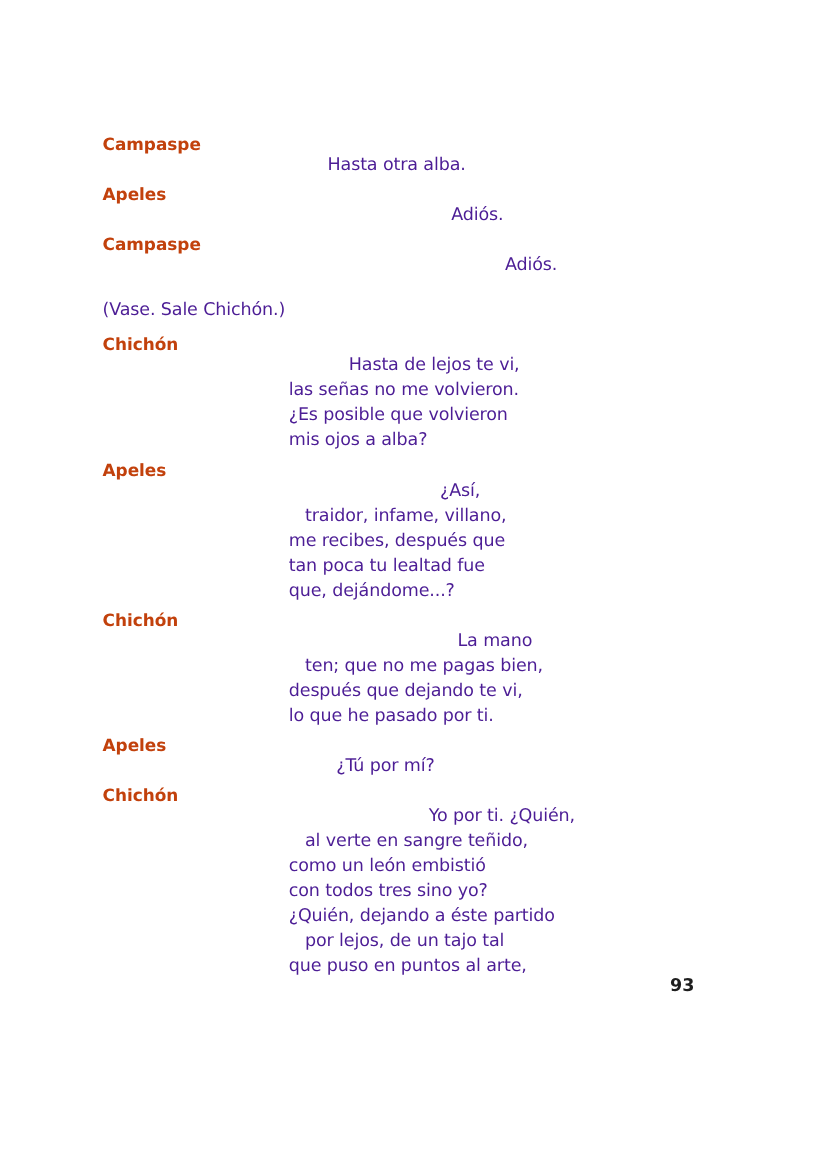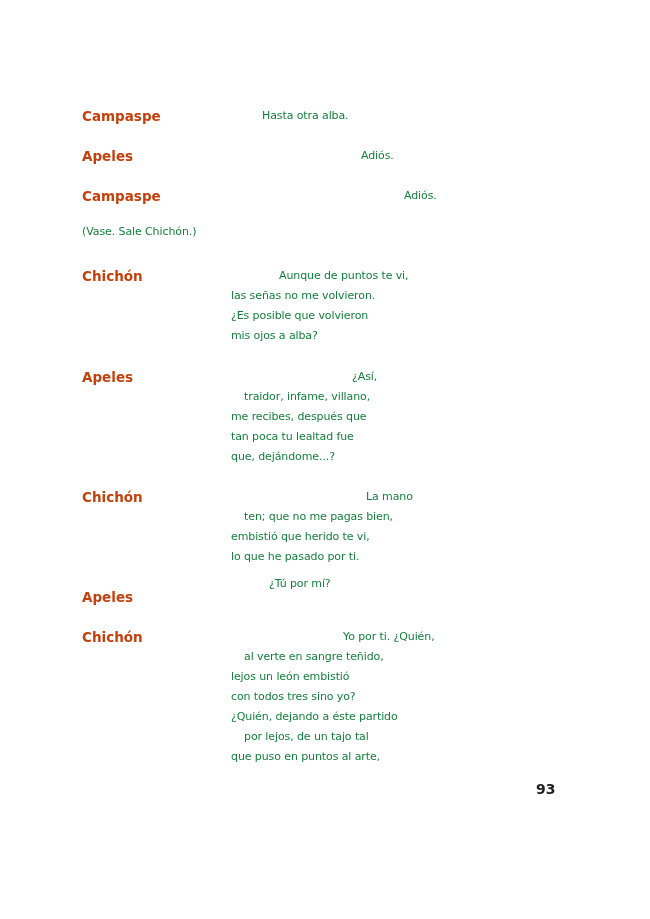--- a/index.html
+++ b/index.html
@@ -1,62 +1,62 @@
 <!DOCTYPE html>
 <html><head>
 <meta charset="utf-8">
 <style>
   html, body { margin: 0; padding: 0; background: #ffffff; }
   body { width: 650px; height: 919px; position: relative; overflow: hidden;
          font-family: "DejaVu Sans", "Liberation Sans", sans-serif; color: #2a2a2a; }
-  .line { position: absolute; font-size: 11px; line-height: 16px; white-space: pre; color: #15803d; letter-spacing: -0.1px; }
+  .line { position: absolute; font-size: 14px; line-height: 16px; white-space: pre; color: #4c1d95; letter-spacing: -0.1px; margin-top: 16px; }
   .speaker { position: absolute; left: 82px; font-size: 13.5px; font-weight: bold; line-height: 16px; color: #c2410c; }
   .pagenum { position: absolute; left: 536px; top: 781px; font-size: 14px; font-weight: bold; color: #1e1e1e; }
 </style>
 </head>
 <body>
 
 <div>
 
   <div class="speaker" style="top:108px">Campaspe</div>
   <div class="line" style="top:108px; left:262px">Hasta otra alba.</div>
 
   <div class="speaker" style="top:148px">Apeles</div>
   <div class="line" style="top:148px; left:361px">Adiós.</div>
 
   <div class="speaker" style="top:188px">Campaspe</div>
   <div class="line" style="top:188px; left:404px">Adiós.</div>
 
   <div class="line" style="top:224px; left:82px">(Vase. Sale Chichón.)</div>
 
   <div class="speaker" style="top:268px">Chichón</div>
-  <div class="line" style="top:268px; left:279px">Aunque de puntos te vi,</div>
+  <div class="line" style="top:268px; left:279px">Hasta de lejos te vi,</div>
   <div class="line" style="top:288px; left:231px">las señas no me volvieron.</div>
   <div class="line" style="top:308px; left:231px">¿Es posible que volvieron</div>
   <div class="line" style="top:328px; left:231px">mis ojos a alba?</div>
 
   <div class="speaker" style="top:369px">Apeles</div>
   <div class="line" style="top:369px; left:352px">¿Así,</div>
   <div class="line" style="top:389px; left:244px">traidor, infame, villano,</div>
   <div class="line" style="top:409px; left:231px">me recibes, después que</div>
   <div class="line" style="top:429px; left:231px">tan poca tu lealtad fue</div>
   <div class="line" style="top:449px; left:231px">que, dejándome...?</div>
 
   <div class="speaker" style="top:489px">Chichón</div>
   <div class="line" style="top:489px; left:366px">La mano</div>
   <div class="line" style="top:509px; left:244px">ten; que no me pagas bien,</div>
-  <div class="line" style="top:529px; left:231px">embistió que herido te vi,</div>
+  <div class="line" style="top:529px; left:231px">después que dejando te vi,</div>
   <div class="line" style="top:549px; left:231px">lo que he pasado por ti.</div>
 
   <div class="speaker" style="top:589px">Apeles</div>
-  <div class="line" style="top:576px; left:269px">¿Tú por mí?</div>
+  <div class="line" style="top:589px; left:269px">¿Tú por mí?</div>
 
   <div class="speaker" style="top:629px">Chichón</div>
   <div class="line" style="top:629px; left:343px">Yo por ti. ¿Quién,</div>
   <div class="line" style="top:649px; left:244px">al verte en sangre teñido,</div>
-  <div class="line" style="top:669px; left:231px">lejos un león embistió</div>
+  <div class="line" style="top:669px; left:231px">como un león embistió</div>
   <div class="line" style="top:689px; left:231px">con todos tres sino yo?</div>
   <div class="line" style="top:709px; left:231px">¿Quién, dejando a éste partido</div>
   <div class="line" style="top:729px; left:244px">por lejos, de un tajo tal</div>
   <div class="line" style="top:749px; left:231px">que puso en puntos al arte,</div>
 
   <div class="pagenum">93</div>
 </div>
 
 </body></html>

